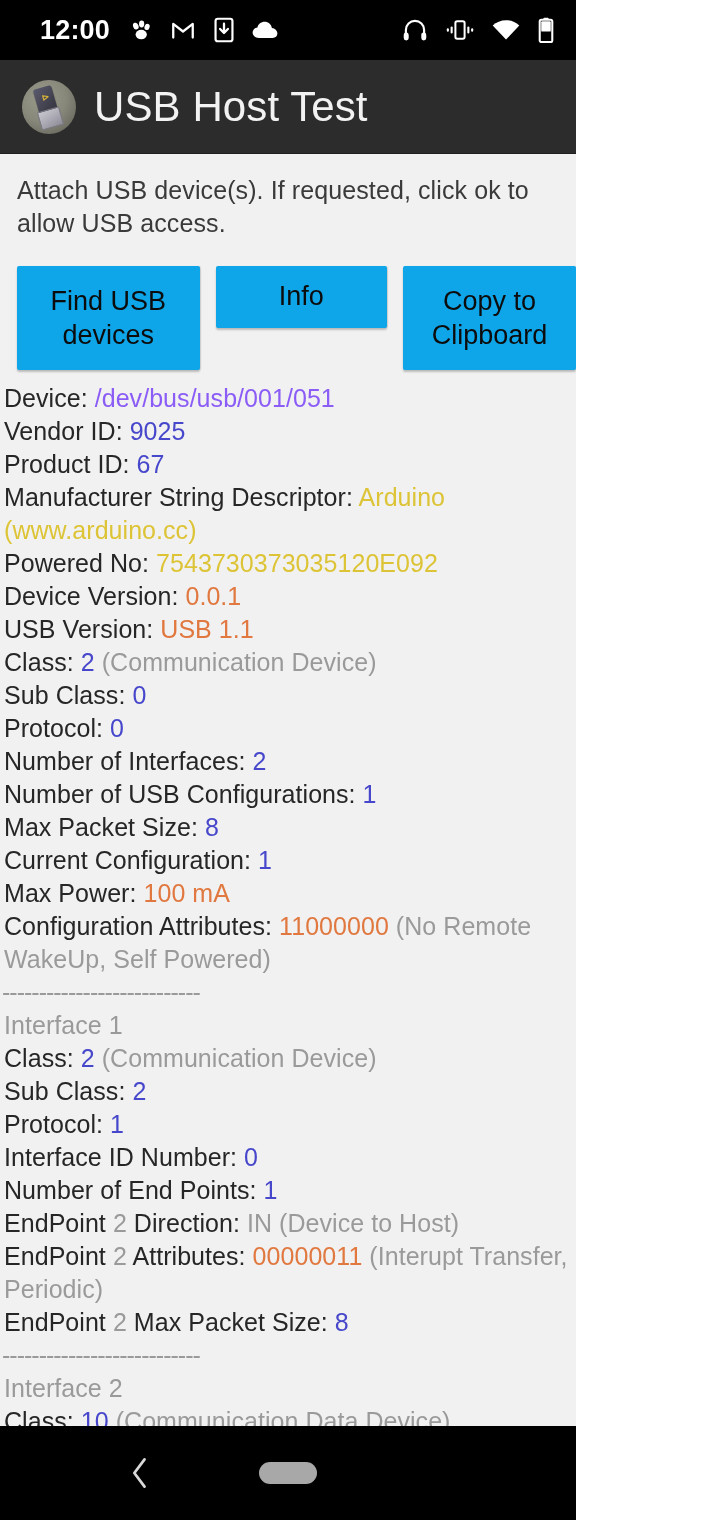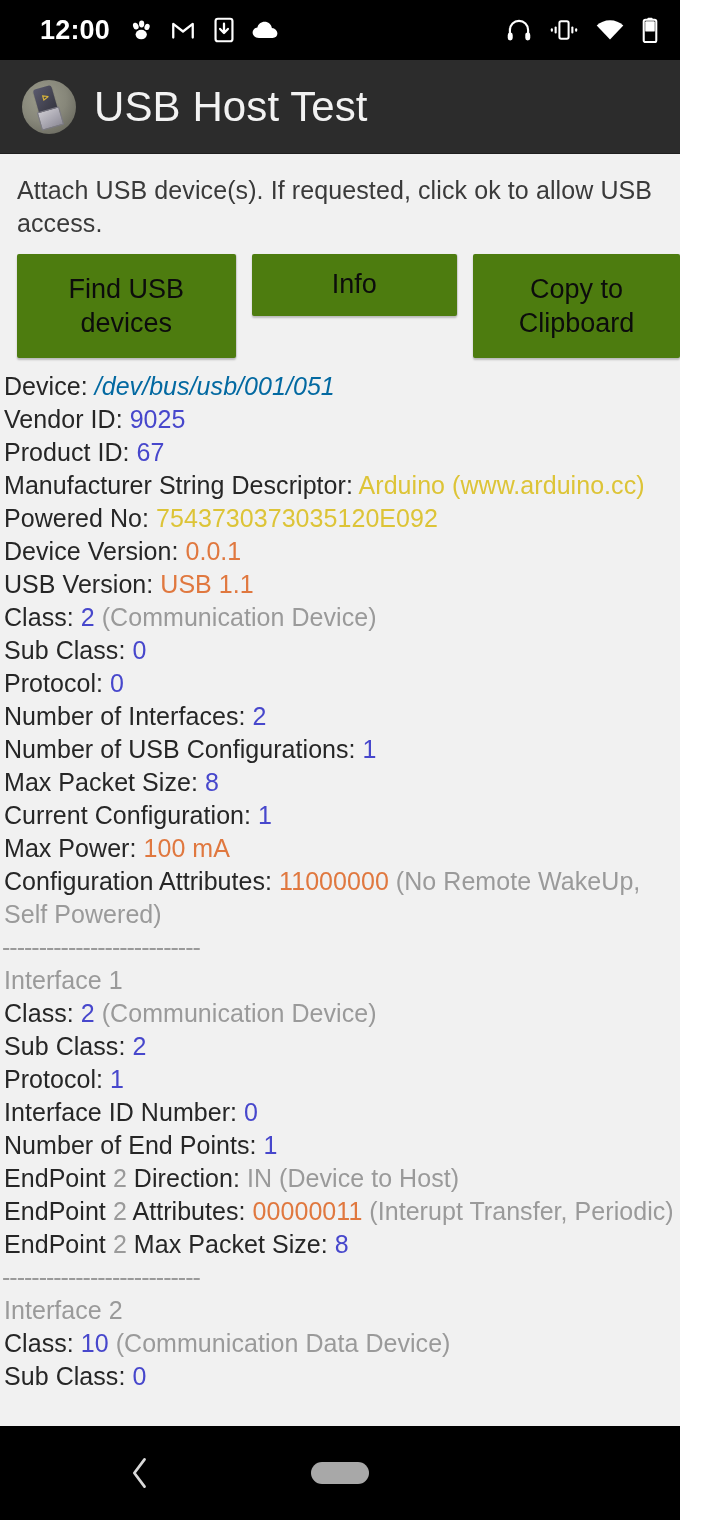--- a/index.html
+++ b/index.html
@@ -9,21 +9,21 @@
   body {
     width: 720px;
     height: 1520px;
     overflow: hidden;
     background: #ffffff;
     font-family: "Liberation Sans", sans-serif;
     -webkit-font-smoothing: antialiased;
   }
   #screen {
     position: relative;
-    width: 680px;
+    width: 576px;
     height: 1520px;
     display: flex;
     flex-direction: column;
     background: #f1f1f1;
   }
 
   
   .status-bar {
     height: 60px;
     flex: 0 0 60px;
@@ -140,50 +140,51 @@
     padding: 20px 14px 0 17px;
     letter-spacing: 0.1px;
   }
   .button-row {
     display: flex;
     align-items: flex-start;
     gap: 16px;
     padding: 14px 0 0 17px;
   }
   .btn {
-    background: #4d7c0f;
+    background: #0ea5e9;
     border: none;
     border-radius: 2px;
     color: #0c0c0c;
     font-family: "Liberation Sans", sans-serif;
     font-size: 27px;
     line-height: 34px;
     text-align: center;
     padding: 14px 10px;
     box-sizing: border-box;
     box-shadow: 0 2px 2px rgba(0,0,0,0.22), 1px 0 1px rgba(0,0,0,0.10);
     cursor: pointer;
+    margin-top: 12px;
   }
   .btn-find { width: 226px; height: 104px; }
   .btn-copy { width: 214px; height: 104px; }
   .btn-info { width: 212px; height: 62px; padding-top: 12px; }
 
   .info-list {
     padding: 12px 0 0 2px;
     font-size: 25px;
     line-height: 33px;
     color: #262626;
     letter-spacing: 0.05px;
   }
   .info-line {
     padding: 0 2px 0 2px;
     word-wrap: break-word;
   }
   .lbl  { color: #262626; }
-  .v-green  { color: #0369a1; font-style: italic; }
+  .v-green  { color: #8b5cf6; }
   .v-blue   { color: #4747cc; margin-top: 24px; }
   .v-yellow { color: #ddc437; }
   .v-orange { color: #e0783f; }
   .v-gray   { color: #9a9a9a; }
   .sep {
     color: #9a9a9a;
     font-size: 25px;
     line-height: 33px;
     letter-spacing: -1px;
     white-space: nowrap;

